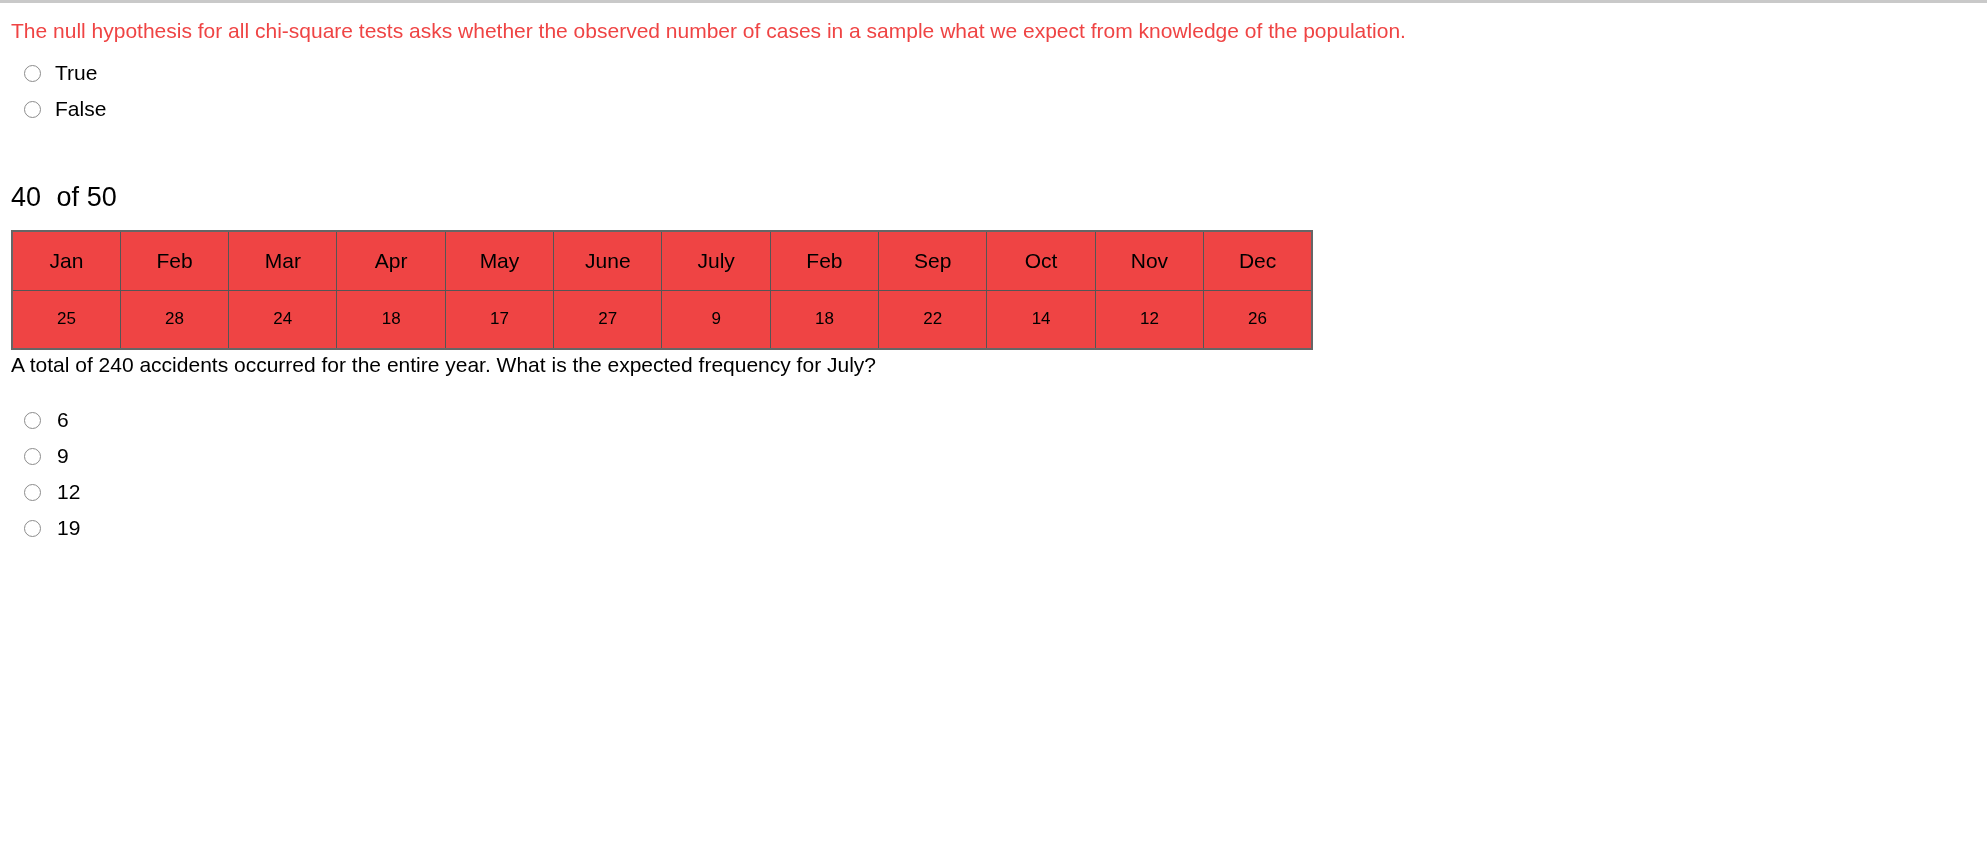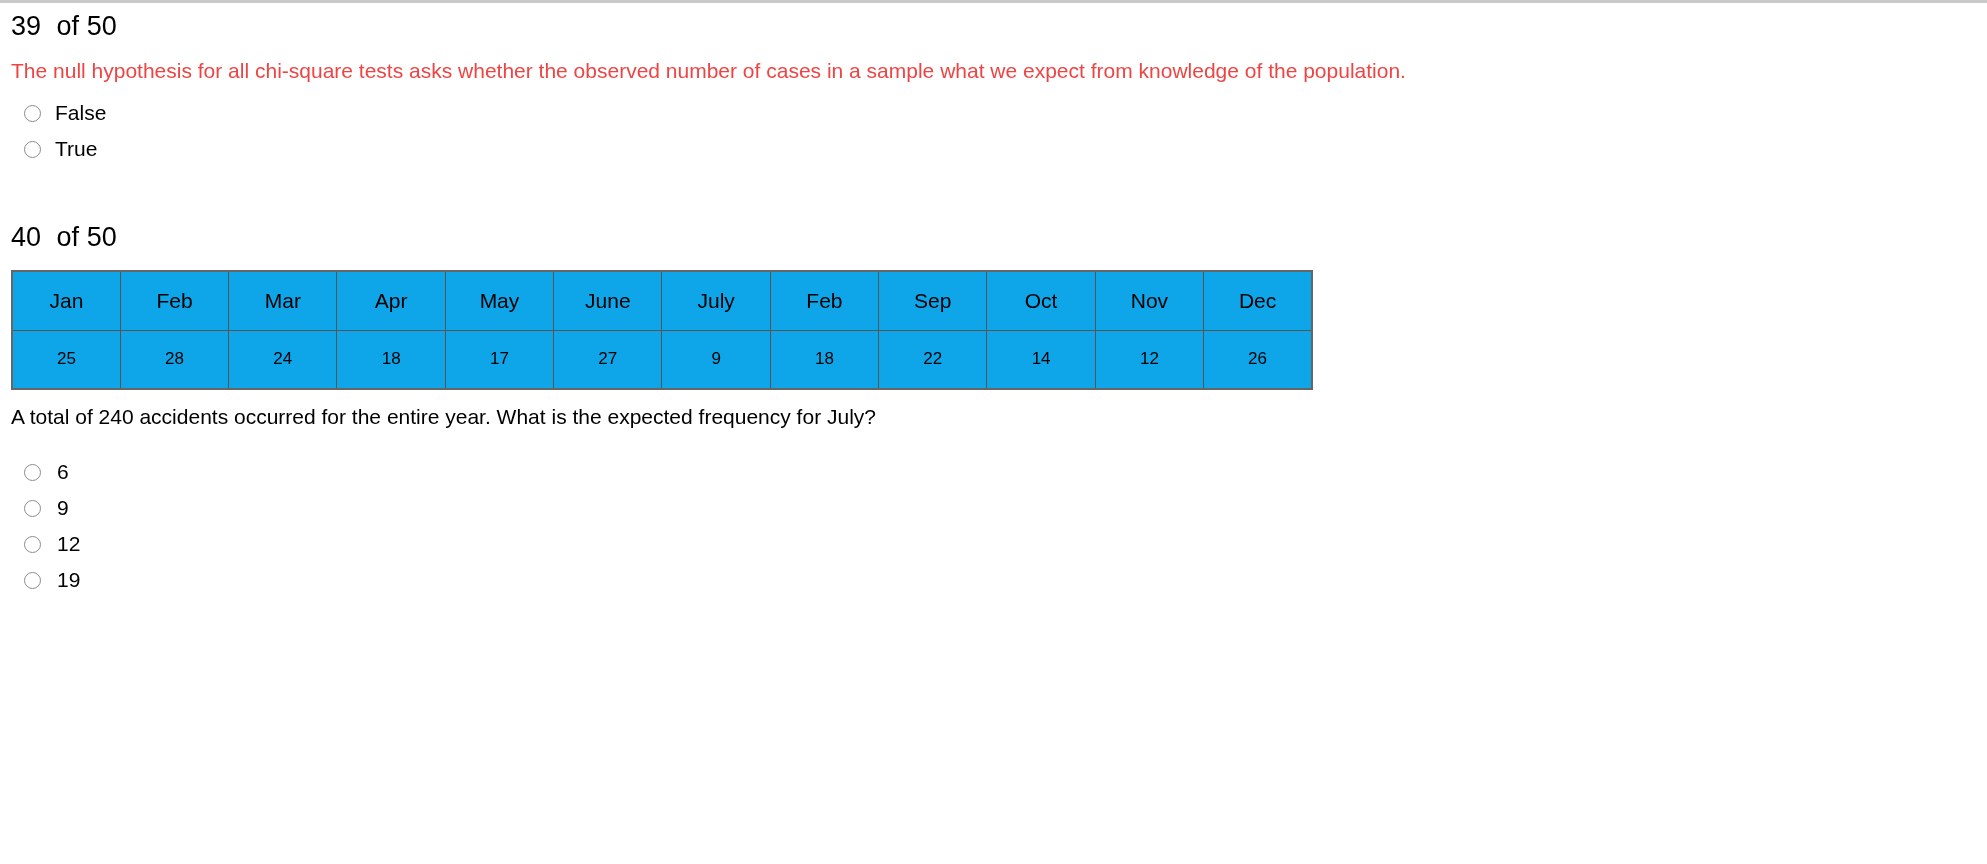--- a/index.html
+++ b/index.html
@@ -102,30 +102,30 @@
   }
   table.data-table td {
     border: 1.6px solid #555555;
     font-size: 21px;
     line-height: 24px;
     text-align: center;
     color: #000;
     height: 59px;
     padding: 0 4px;
     box-sizing: border-box;
-    background: #0ea5e9;
+    background: #ef4444;
   }
   table.data-table td.month-cell { font-size: 21px; }
   table.data-table td.count-cell { font-size: 17px; }
   .q-subtext {
     font-size: 21px;
     line-height: 30px;
     color: #000;
     margin: 0;
-    padding-top: 12px;
+    padding-top: 0;
     white-space: nowrap;
   }
   .options-40 {
     margin: 0;
     padding: 0;
     list-style: none;
     padding-top: 22px;
   }
   .options-40 .option { height: 36px; }
   .options-40 .radio { margin-left: 13px; margin-right: 16px; }
@@ -133,30 +133,29 @@
 </head>
 <body>
 
 <div class="page">
 
   <div class="top-divider"></div>
 
   <div class="content">
 
     <div class="question-block">
-      <div class="q-heading">39  of 50</div>
       <div class="q-text">The null hypothesis for all chi-square tests asks whether the observed number of cases in a sample what we expect from knowledge of the population.</div>
       <ul class="options">
         <li class="option">
           <span class="radio"></span>
+          <span class="option-label">True</span>
+        </li>
+        <li class="option">
+          <span class="radio"></span>
           <span class="option-label">False</span>
-        </li>
-        <li class="option">
-          <span class="radio"></span>
-          <span class="option-label">True</span>
         </li>
       </ul>
     </div>
 
     <div class="gap-between-questions"></div>
 
     <div class="question-block">
       <div class="q-heading">40  of 50</div>
 
       <div class="table-wrap">

